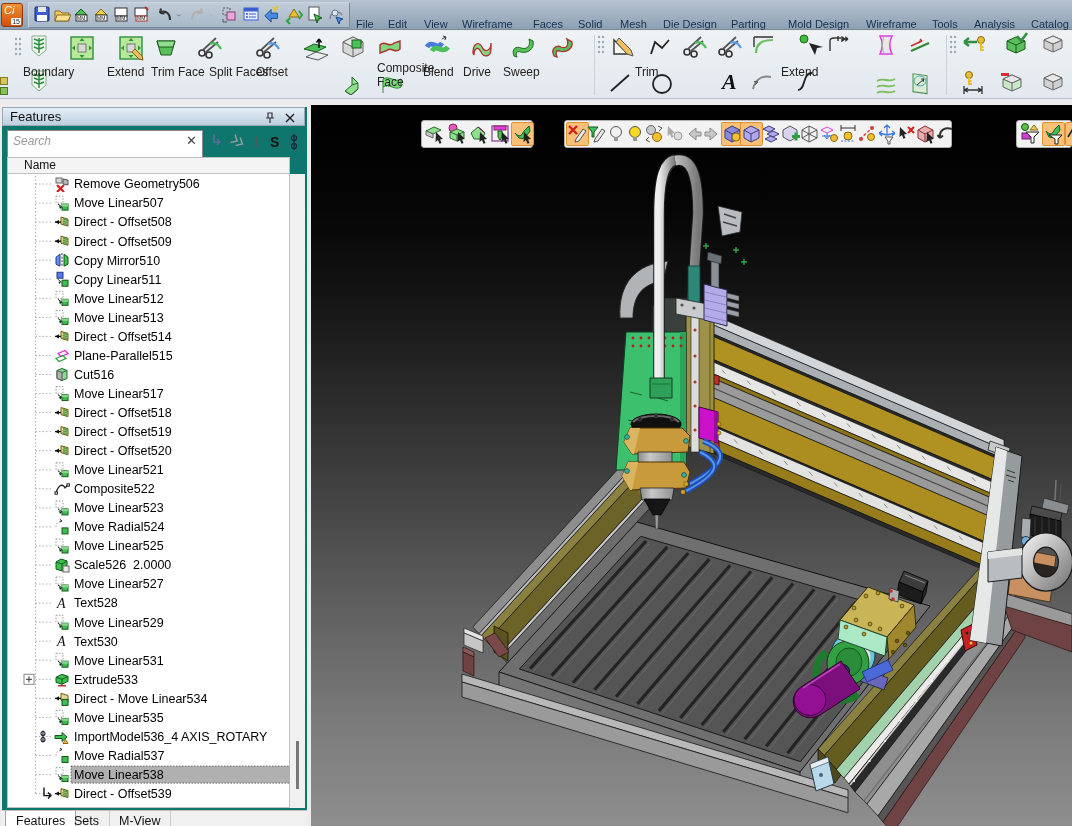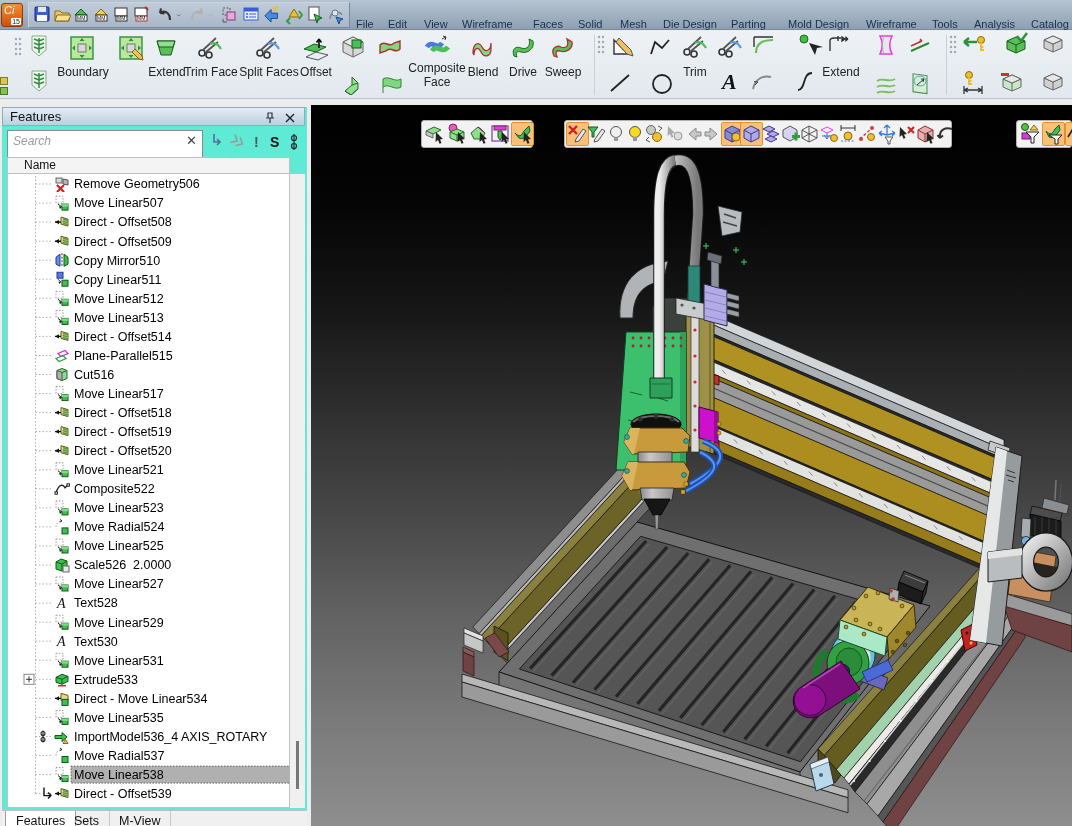--- a/index.html
+++ b/index.html
@@ -3,23 +3,23 @@
 *{margin:0;padding:0;box-sizing:border-box}
 body{width:1072px;height:826px;overflow:hidden;font-family:"Liberation Sans",sans-serif;background:#ececec;position:relative}
 .ab{position:absolute}
 #menubar{position:absolute;left:0;top:0;width:1072px;height:30px;background:linear-gradient(#b6c3d1,#9fb0c0 55%,#8da0b2);border-bottom:1px solid #7a8a9a}
 #logo{position:absolute;left:1px;top:3px;width:22px;height:24px;background:linear-gradient(#f09030,#d05010);border-radius:3px;border:1px solid #903808}
 #logo .ci{position:absolute;left:2px;top:0px;color:#fff;font-weight:normal;font-size:11px;font-style:italic}
 #logo .v15{position:absolute;right:1px;bottom:1px;background:#fff;color:#222;font-size:7px;padding:0 1px;border-radius:1px}
 #qat{position:absolute;left:28px;top:2px;width:322px;height:26px;border:1px solid #c8d4e0;border-right-color:#788a9a;border-bottom-color:#788a9a;background:linear-gradient(#c0ccd8,#a8b8c8)}
 .mi{position:absolute;top:18px;font-size:11px;color:#16304f}
 #ribbon{position:absolute;left:0;top:31px;width:1072px;height:68px;background:linear-gradient(#eef2f5,#e2e8ee);border-bottom:1px solid #b8c2cc}
-.rl{position:absolute;width:120px;text-align:center;font-size:12px;color:#222}
+.rl{position:absolute;width:120px;text-align:left;font-size:12px;color:#222}
 #ribbon .sep{position:absolute;top:4px;width:1px;height:60px;background:#c8d0d8}
-#panel{position:absolute;left:2px;top:107px;width:305px;height:703px;background:#5eead4}
+#panel{position:absolute;left:2px;top:107px;width:305px;height:703px;background:#0f766e}
 #ptitle{position:absolute;left:0;top:0;width:303px;height:19px;background:linear-gradient(#e3edf5,#bdcfde);border:1px solid #98a8b8;font-size:13px;color:#111;padding:1px 0 0 7px}
 #psearch{position:absolute;left:5px;top:23px;width:196px;height:38px;background:#fff;border:1px solid #8a8a8a}
 #psearch .ph{font-style:italic;color:#9a9a9a;font-size:12px;position:absolute;left:5px;top:3px}
 #psearch .x{position:absolute;right:5px;top:2px;color:#444;font-size:13px}
 #phead{position:absolute;left:5px;top:50px;width:283px;height:17px;background:#f4f4f4;border:1px solid #c0c0c0;font-size:12px;padding:0px 0 0 16px;color:#111}
 #ptree{position:absolute;left:5px;top:67px;width:283px;height:634px;background:#fff;border:1px solid #c0c0c0;border-top:none}
 #pscroll{position:absolute;left:288px;top:67px;width:15px;height:634px;background:#f0f0f0}
 #pthumb{position:absolute;left:6px;top:567px;width:3px;height:48px;background:#777}
 #ptabs{position:absolute;left:0px;top:703px;width:305px;height:23px;background:#f0f0f0;border-top:1px solid #c0c0c0}
 .ptab{position:absolute;top:0;height:22px;font-size:12.5px;color:#111;padding:3px 10px 0;border-right:1px solid #c8c8c8}

